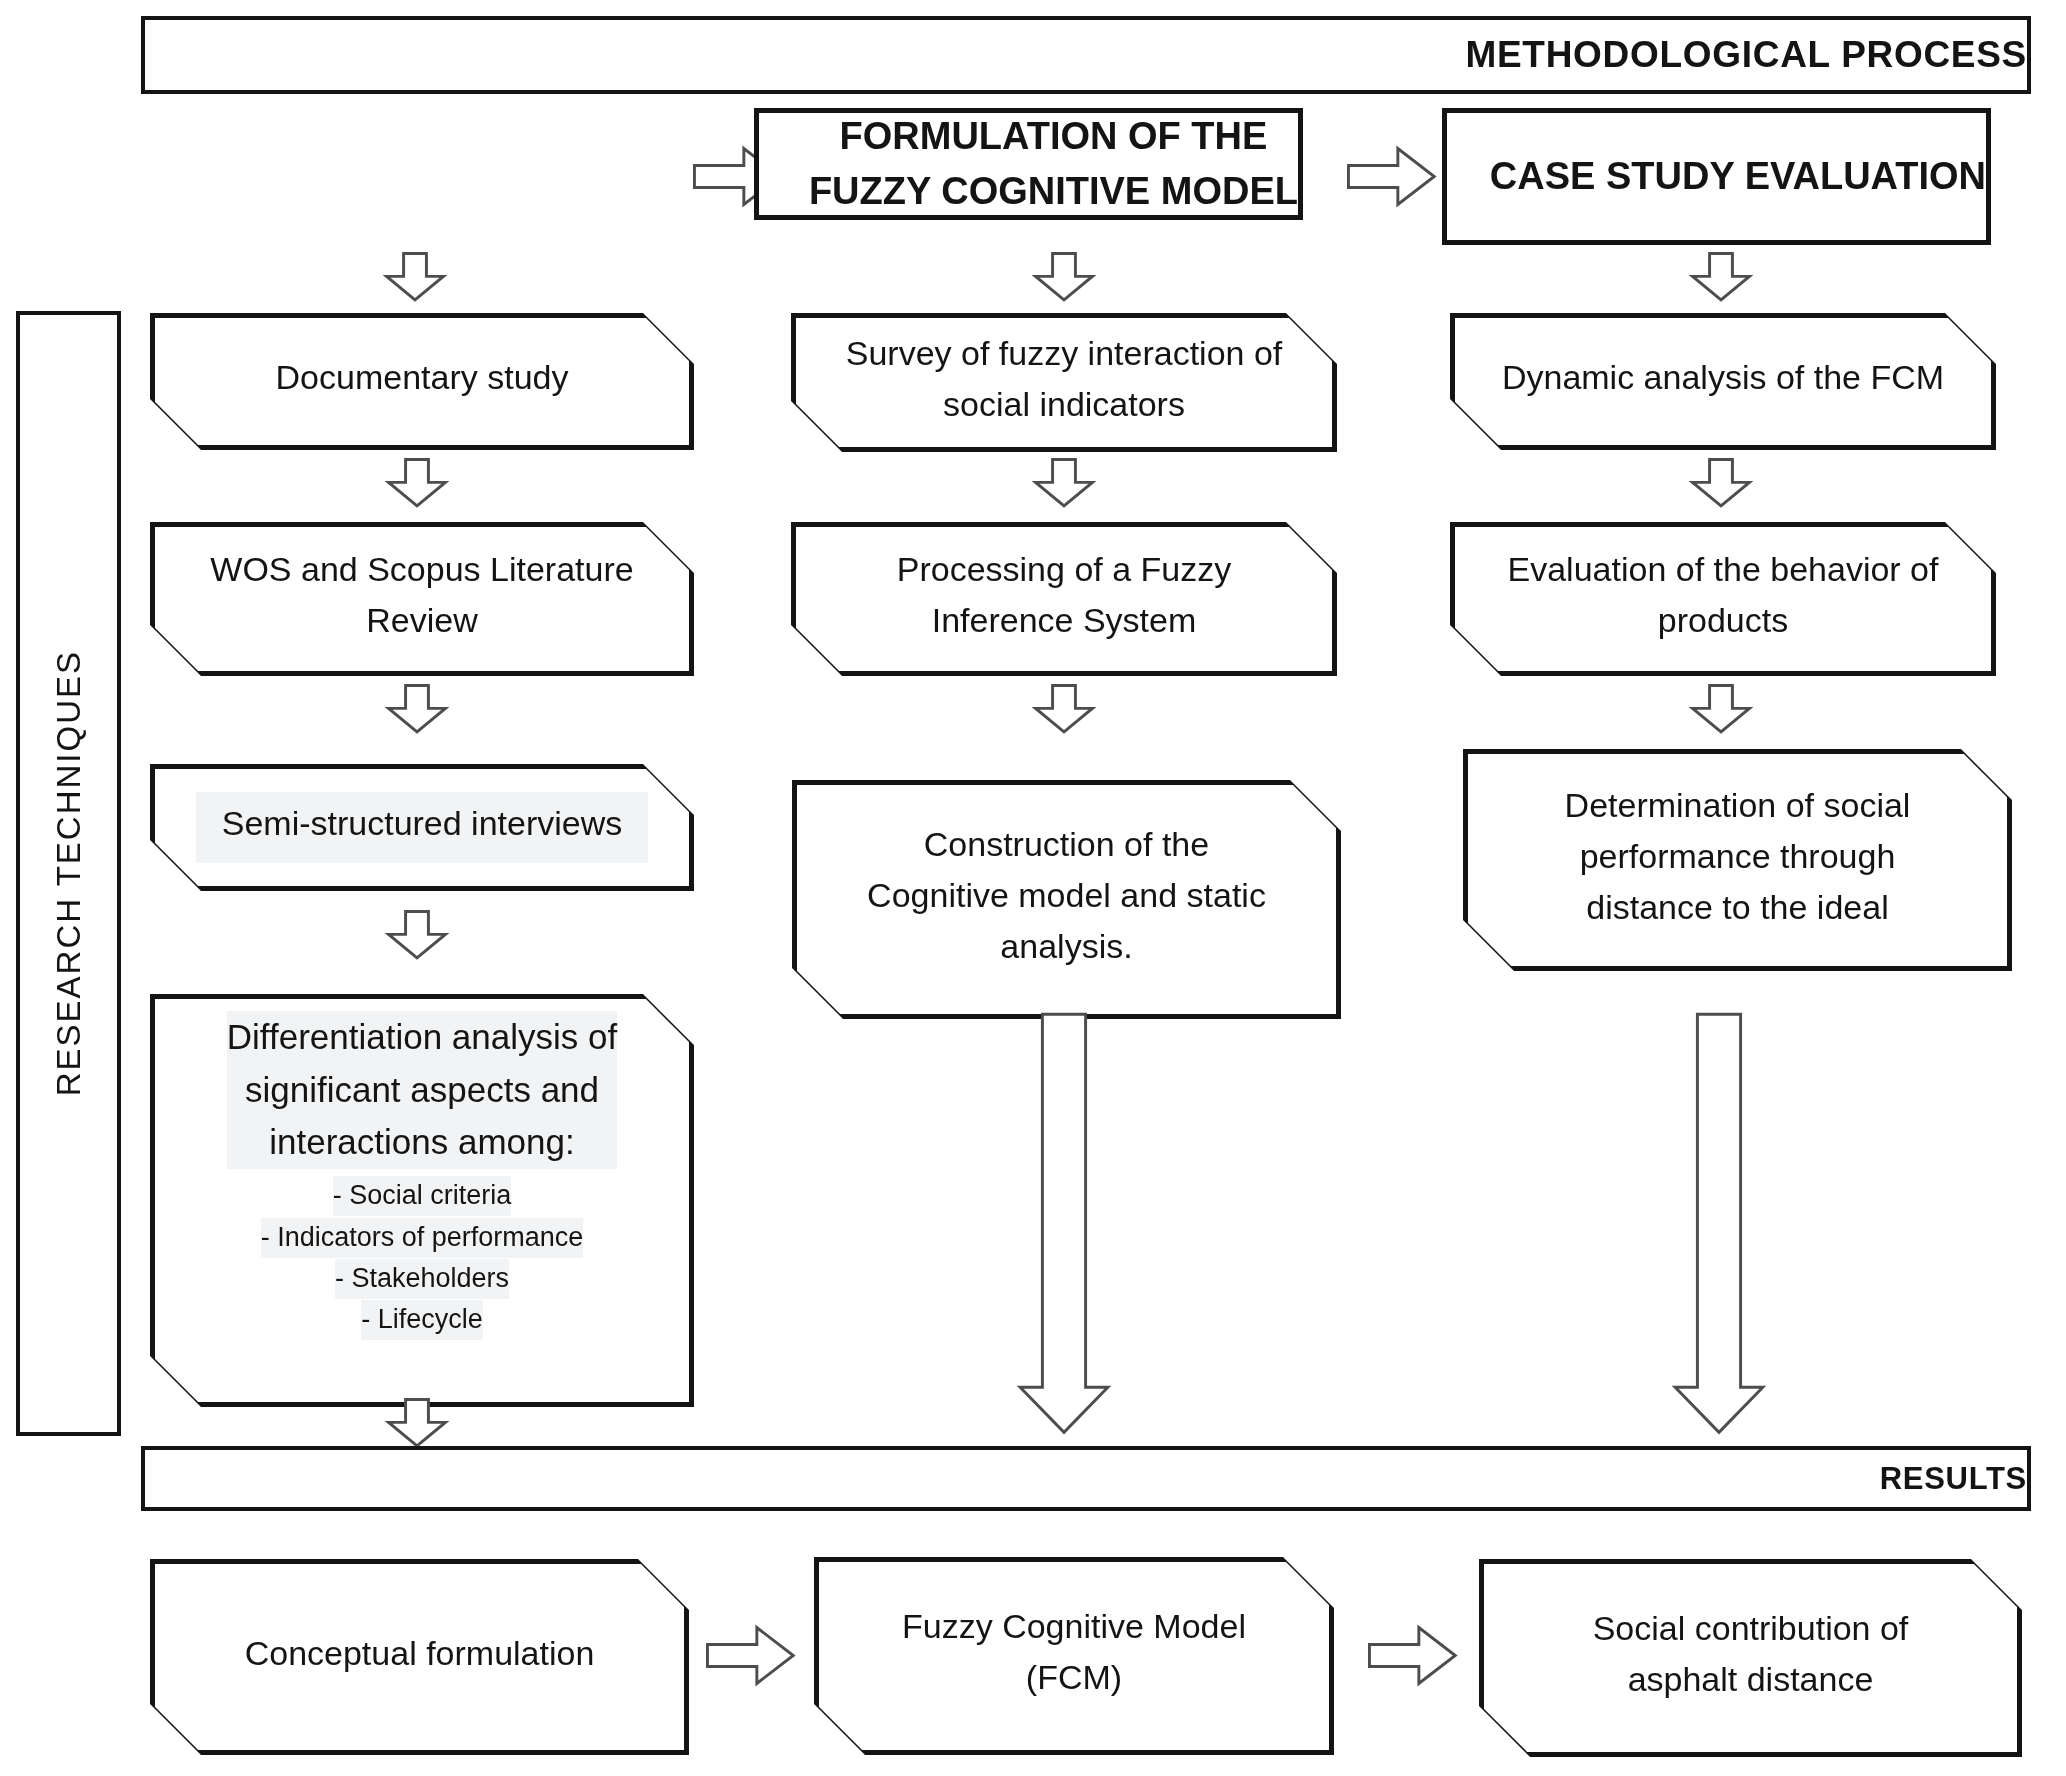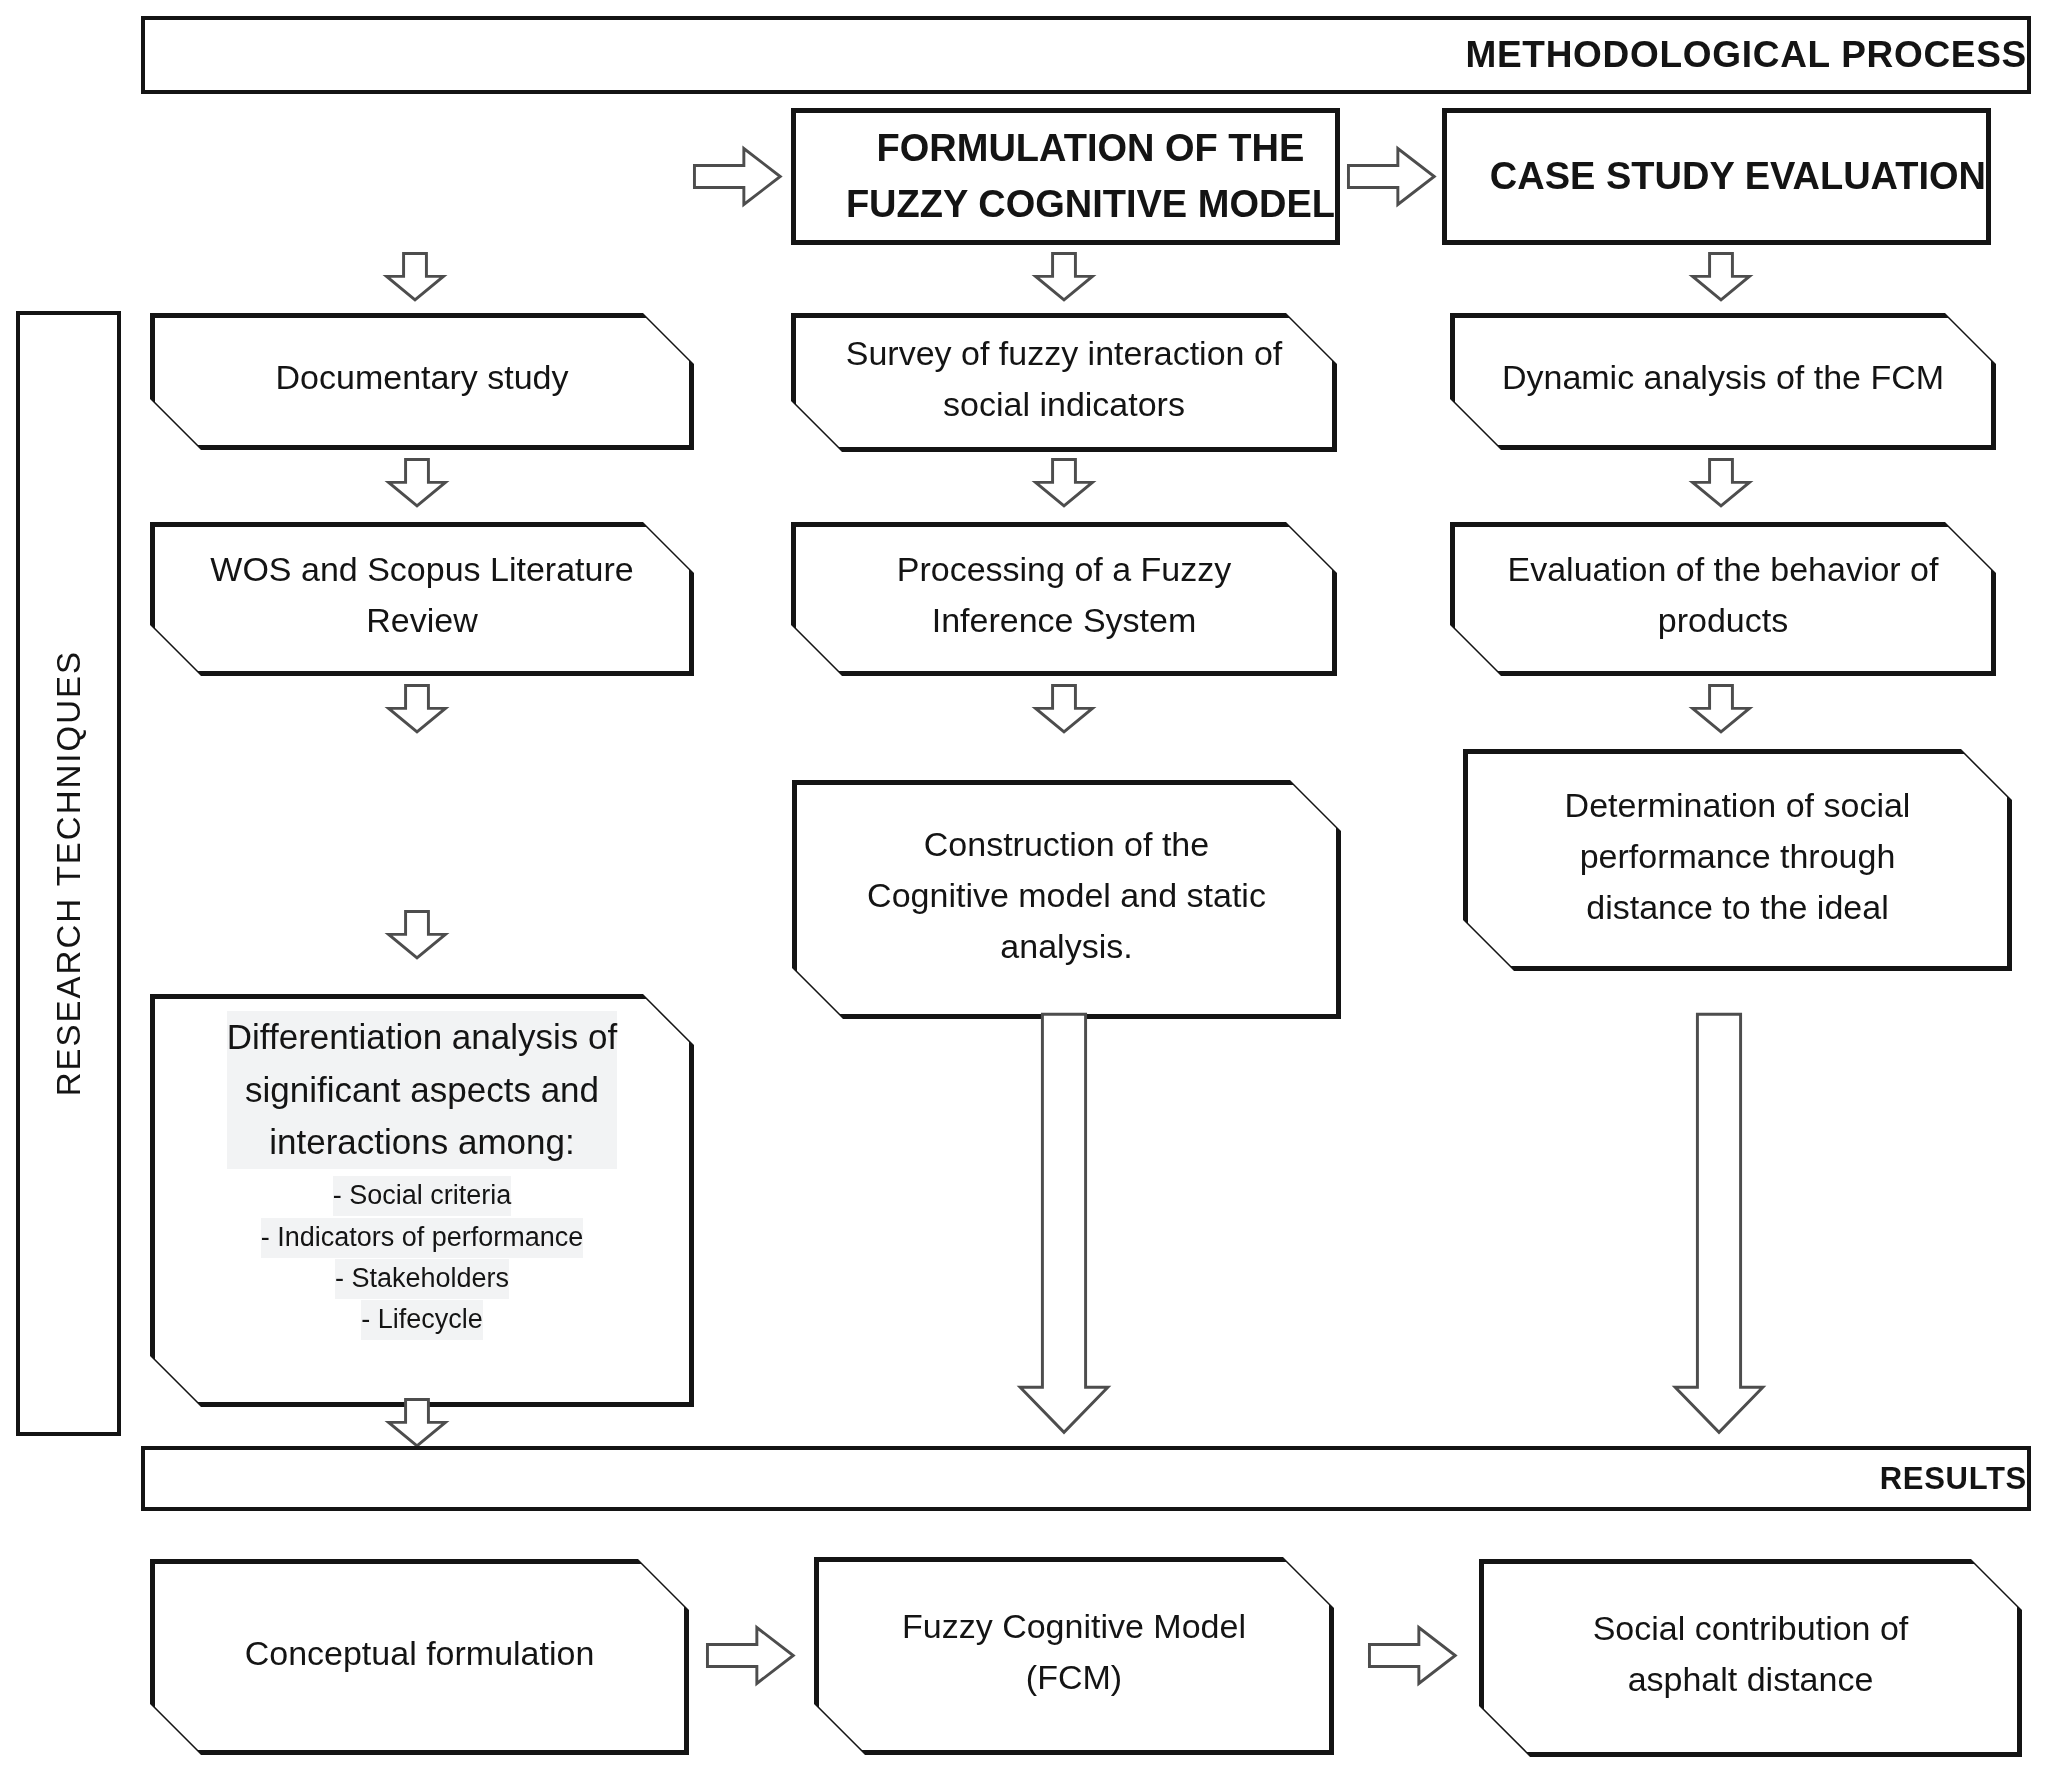--- a/index.html
+++ b/index.html
@@ -47,21 +47,21 @@
 
   <div class="rect" style="left:141px;top:16.3px;width:1890px;height:78px">
     <span class="banner-txt">METHODOLOGICAL PROCESS</span>
   </div>
 
 
   <svg class="arr" style="left:692px;top:144px" width="92" height="65" viewBox="0 0 140 100">
     <path d="M 3 33 H 79 V 7 L 135 50 L 79 93 V 67 H 3 Z"></path>
   </svg>
 
-  <div class="rect hdr" style="left:791px;top:108px;width:549px;height:137px">
+  <div class="rect hdr" style="left:754px;top:108px;width:549px;height:112px">
     <span class="hdr-txt">FORMULATION OF THE
 FUZZY COGNITIVE MODEL</span>
   </div>
 
   <svg class="arr" style="left:1346px;top:144px" width="92" height="65" viewBox="0 0 140 100">
     <path d="M 3 33 H 79 V 7 L 135 50 L 79 93 V 67 H 3 Z"></path>
   </svg>
 
   <div class="rect hdr" style="left:1442px;top:108px;width:549px;height:137px">
     <span class="hdr-txt">CASE STUDY EVALUATION</span>
@@ -126,20 +126,25 @@
   <svg class="arr" style="left:386px;top:684px" width="62" height="50" viewBox="0 0 95 76">
     <path d="M 30 2 H 65 V 37 H 91 L 47.5 73 L 4 37 H 30 Z"></path>
   </svg>
   <svg class="arr" style="left:1033px;top:684px" width="62" height="50" viewBox="0 0 95 76">
     <path d="M 30 2 H 65 V 37 H 91 L 47.5 73 L 4 37 H 30 Z"></path>
   </svg>
   <svg class="arr" style="left:1690px;top:684px" width="62" height="50" viewBox="0 0 95 76">
     <path d="M 30 2 H 65 V 37 H 91 L 47.5 73 L 4 37 H 30 Z"></path>
   </svg>
 
+  <div class="pbox" style="left:150px;top:764px;width:544px;height:127px">
+    <div class="pinner">
+        <div class="ptxt hl">Semi-structured interviews</div>
+      </div>
+  </div>
   <div class="pbox" style="left:792px;top:780px;width:549px;height:239px">
     <div class="pinner">
         <div class="ptxt">Construction of the
 Cognitive model and static
 analysis.</div>
       </div>
   </div>
   <div class="pbox" style="left:1463px;top:749px;width:549px;height:222px">
     <div class="pinner">
         <div class="ptxt">Determination of social

